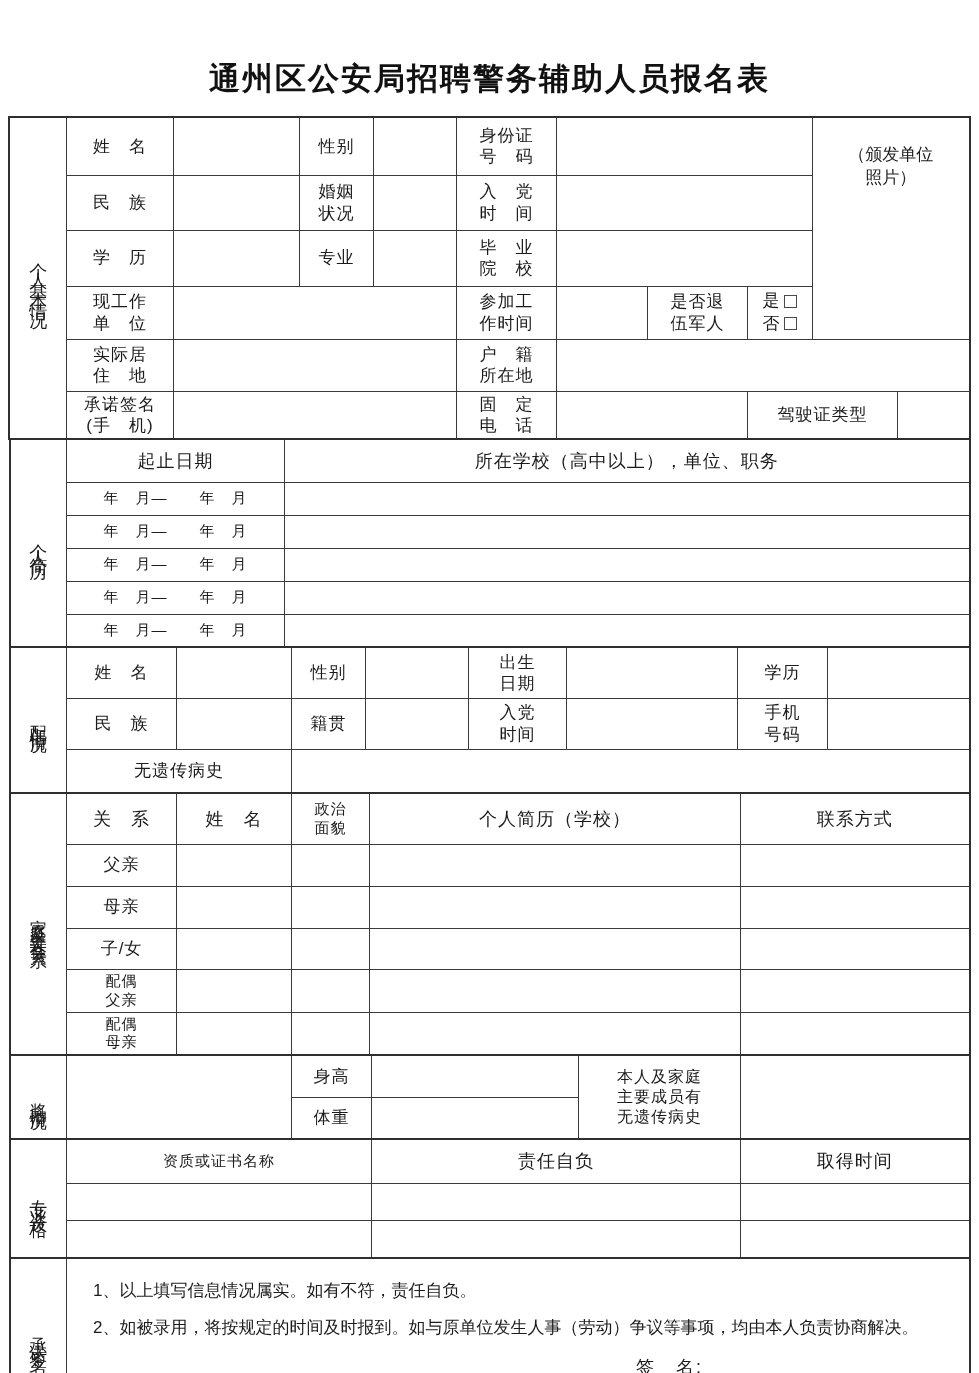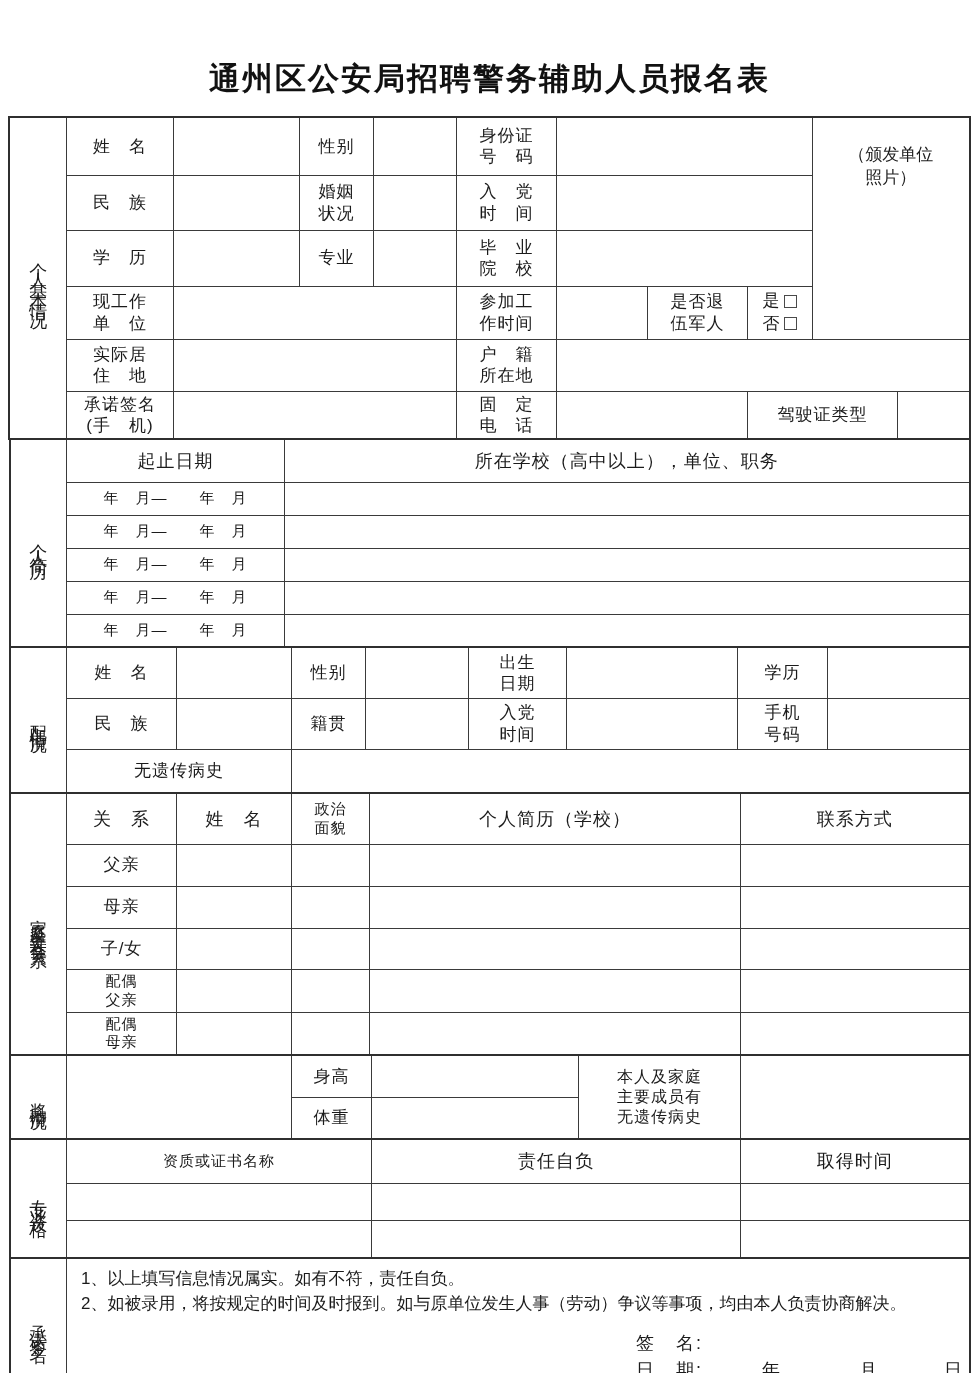--- a/index.html
+++ b/index.html
@@ -64,21 +64,21 @@
     margin-left: 5px;
   }
   td.daterow { font-size: 15px; letter-spacing: 1px; white-space: pre; }
   td.promise {
     vertical-align: top;
     text-align: left;
     padding: 8px 14px 6px 14px;
     font-size: 17px;
     line-height: 1.45;
   }
-  .promise p { margin: 0; }
+  .promise p { margin: 12px; }
   .sig-block { margin-top: 14px; margin-left: 555px; font-size: 18px; letter-spacing: 2px; }
   .sig-line { line-height: 1.5; white-space: nowrap; }
   .sig-line .yy { margin-left: 52px; }
   .sig-line .mm { margin-left: 70px; }
   .sig-line .dd { margin-left: 58px; }
 </style>
 </head>
 <body>
 
 <div class="page">

